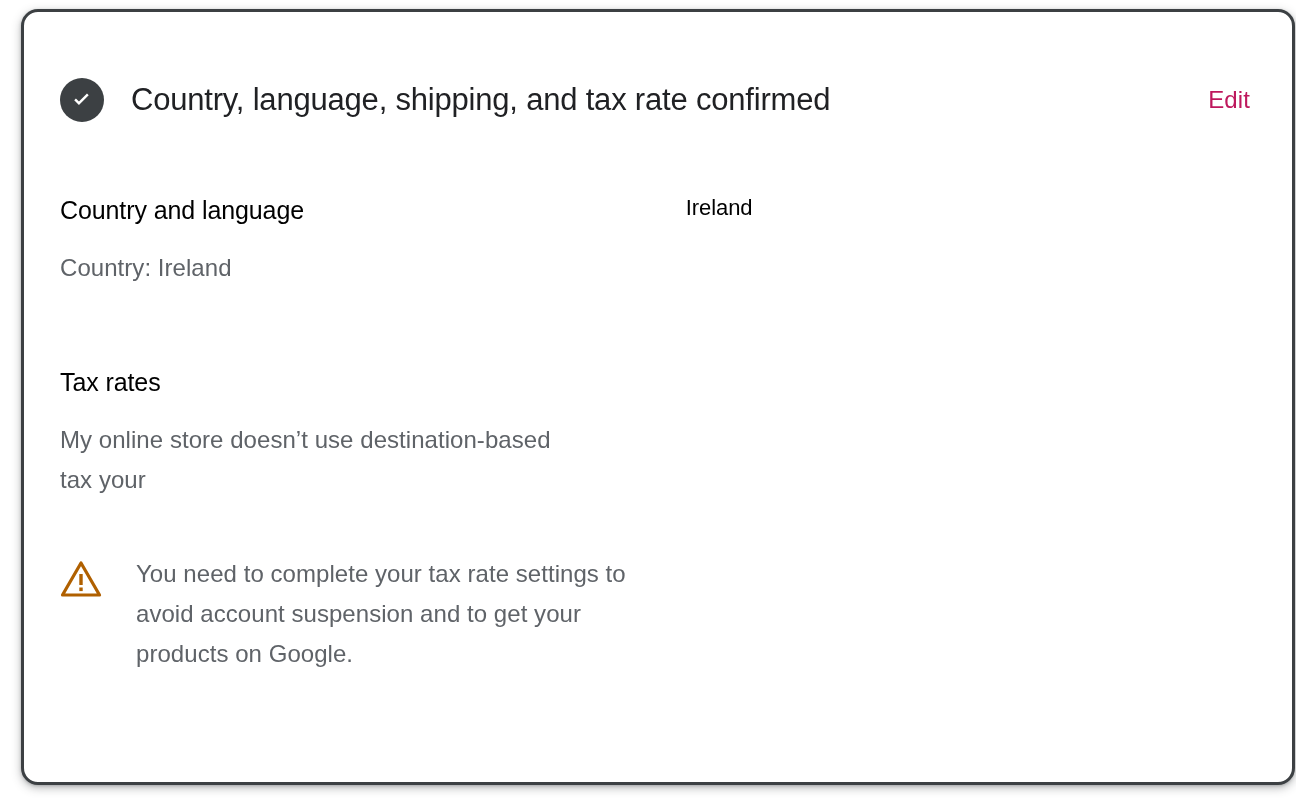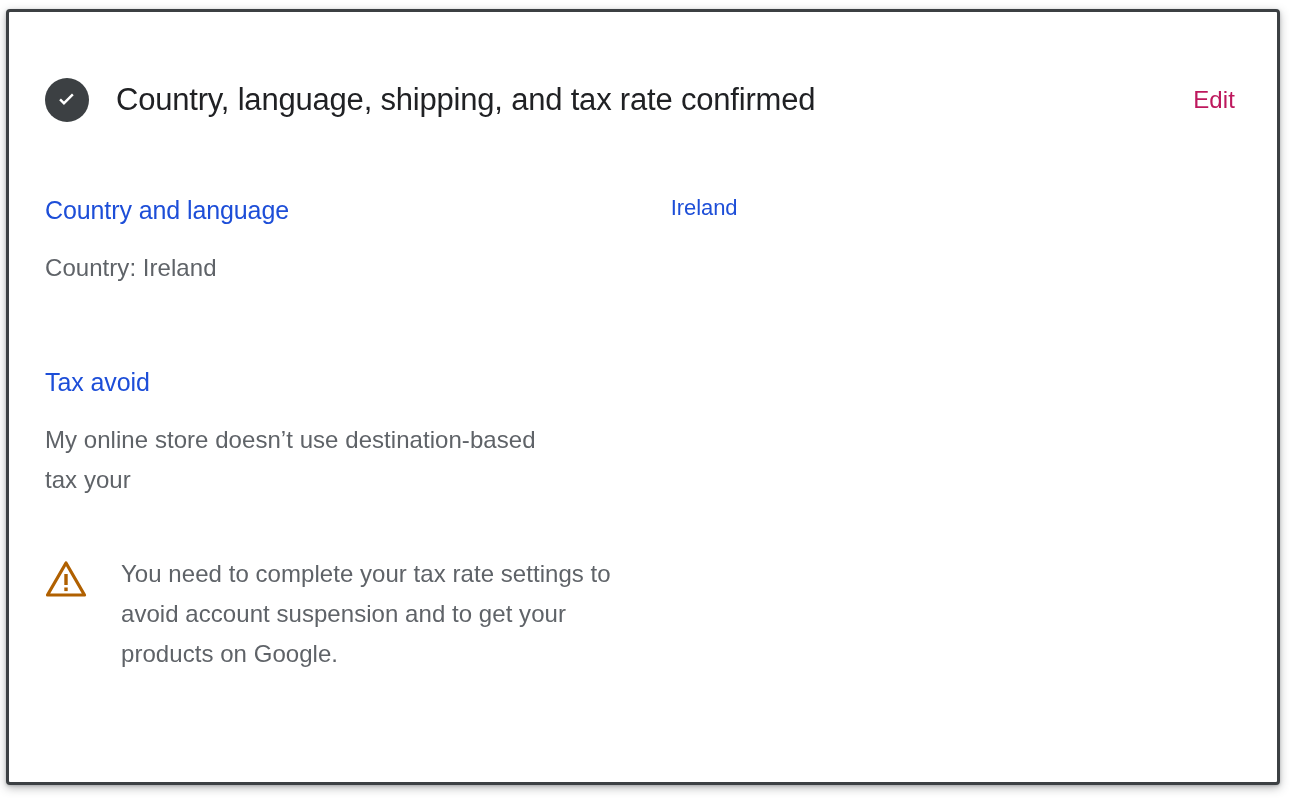--- a/index.html
+++ b/index.html
@@ -18,28 +18,28 @@
   .stage {
     position: relative;
     width: 1296px;
     height: 800px;
     background: #ffffff;
   }
 
   
   .card {
     position: absolute;
-    left: 6px;
+    left: 21px;
     top: 9px;
     width: 1274px;
     height: 776px;
     box-sizing: border-box;
     background: #ffffff;
     border: 3px solid #3c4043;
-    border-radius: 4px;
+    border-radius: 17px;
     box-shadow: 0 3px 10px rgba(60, 64, 67, 0.35),
                 0 1px 3px rgba(60, 64, 67, 0.25);
     overflow: hidden;
   }
 
   
   .card-header {
     position: absolute;
     left: 36px;
     top: 66px;
@@ -94,21 +94,21 @@
     box-sizing: border-box;
   }
   .col-left  { width: 624px; padding-right: 24px; }
   .col-right { width: 586px; padding-left: 10px; }
 
   .section + .section { margin-top: 78px; }
 
   .section-title {
     font-size: 25px;
     font-weight: 500;
-    color: #1d4ed8;
+    color: #000000;
     line-height: 32px;
     letter-spacing: -0.1px;
     margin: 0 0 22px 0;
   }
   .section-title.small {
     font-size: 22px;
     margin-bottom: 18px;
     line-height: 28px;
   }
 
@@ -170,21 +170,21 @@
       <div class="col col-left">
 
         <div class="section">
           <h2 class="section-title">Country and language</h2>
           <p class="section-text">
             <span class="text-line">Country: Ireland</span>
           </p>
         </div>
 
         <div class="section">
-          <h2 class="section-title">Tax avoid</h2>
+          <h2 class="section-title">Tax rates</h2>
           <p class="section-text narrow">My online store doesn’t use destination-based tax your</p>
 
           <div class="warning-note">
             <span class="warning-icon">
               <svg width="42" height="38" viewBox="0 0 42 38" aria-hidden="true">
                 <path d="M21 3 39.5 35H2.5Z" fill="none" stroke="#b06000" stroke-width="3.2" stroke-linejoin="round"></path>
                 <rect x="19.3" y="14" width="3.4" height="11" fill="#b06000"></rect>
                 <rect x="19.3" y="27.5" width="3.4" height="3.6" fill="#b06000"></rect>
               </svg>
             </span>

